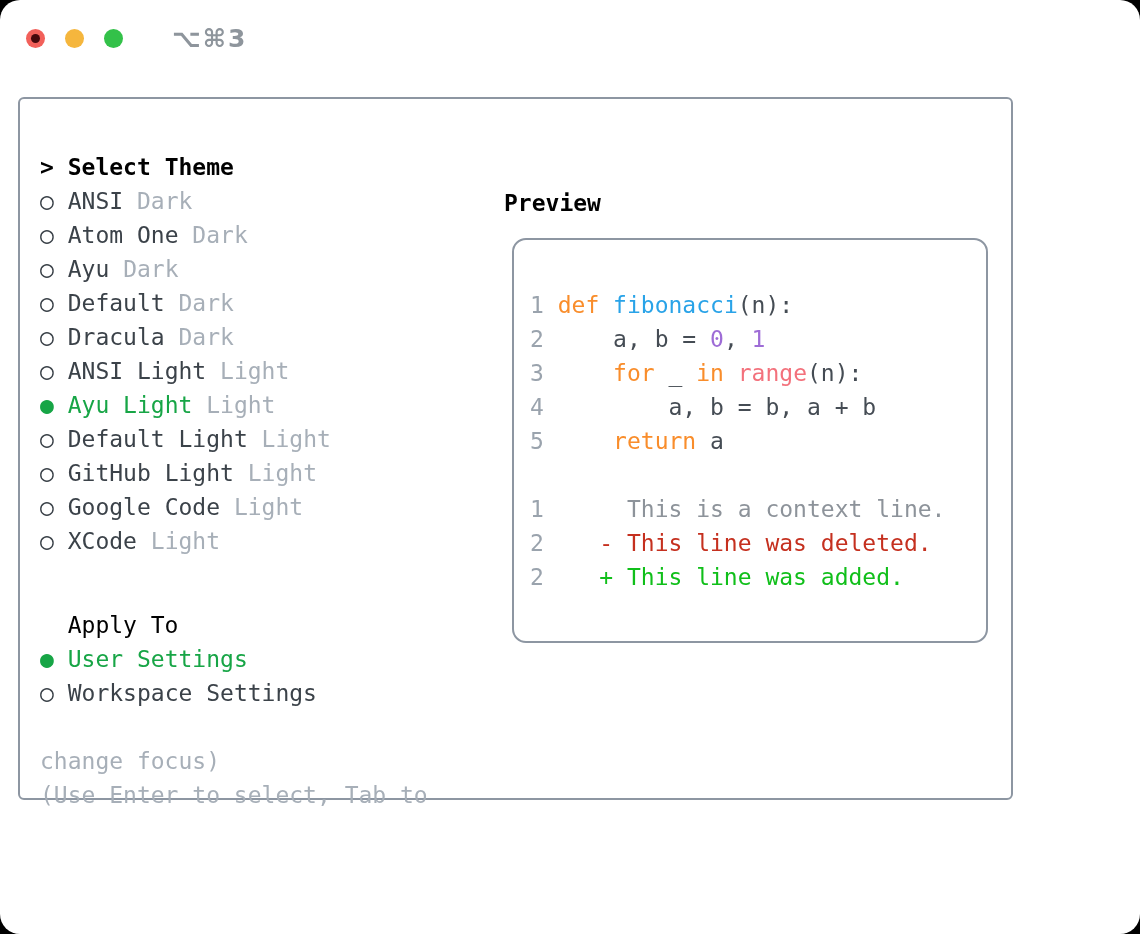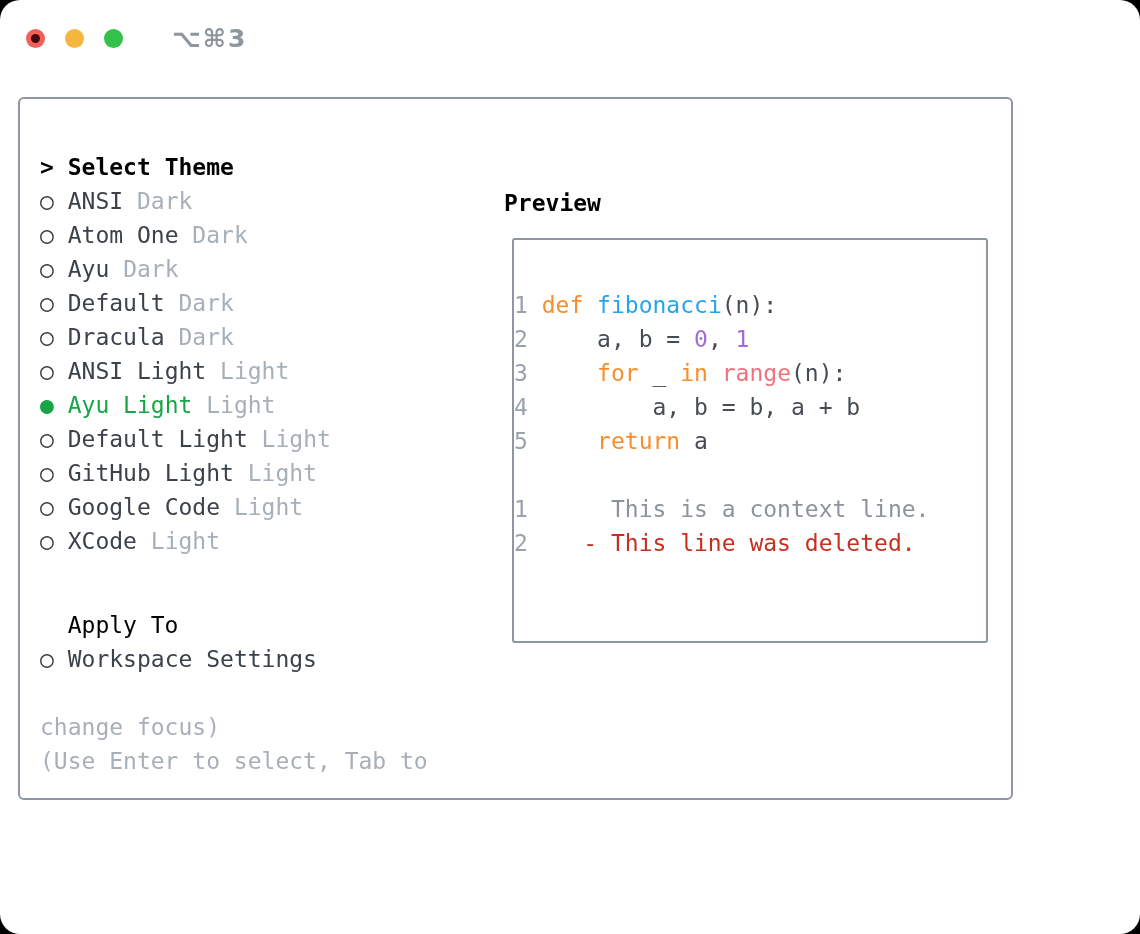--- a/index.html
+++ b/index.html
@@ -54,22 +54,22 @@
   .item .marker { color: var(--text); }
   .item.selected .marker, .item.selected .name { color: var(--select-green); }
   .item .name { color: var(--text); }
   .item .variant { color: var(--muted); }
   .help-line { color: var(--muted); white-space: pre; height: 34px; }
 
   
   .preview-box {
     margin-top: 18px; margin-left: 8px;
     width: 476px; height: 405px;
-    border: 2px solid var(--frame); border-radius: 3px;
-    padding: 48px 16px 0 0;
+    border: 2px solid var(--frame); border-radius: 14px;
+    padding: 48px 16px 0 16px;
     overflow: hidden;
   }
   .lineno { color: var(--lineno); }
   .tok-kw      { color: var(--kw); }
   .tok-fn      { color: var(--fn); }
   .tok-num     { color: var(--num); }
   .tok-builtin { color: var(--builtin); }
   .tok-plain   { color: var(--code-text); }
   .tok-ctx     { color: var(--ctx); }
   .tok-del     { color: var(--del); }
@@ -104,20 +104,21 @@
           <div class="row item"><span class="marker">○</span> <span class="name">ANSI Light</span> <span class="variant">Light</span></div>
           <div class="row item selected"><span class="marker">●</span> <span class="name">Ayu Light</span> <span class="variant">Light</span></div>
           <div class="row item"><span class="marker">○</span> <span class="name">Default Light</span> <span class="variant">Light</span></div>
           <div class="row item"><span class="marker">○</span> <span class="name">GitHub Light</span> <span class="variant">Light</span></div>
           <div class="row item"><span class="marker">○</span> <span class="name">Google Code</span> <span class="variant">Light</span></div>
           <div class="row item"><span class="marker">○</span> <span class="name">XCode</span> <span class="variant">Light</span></div>
         </div>
       <div class="row blank"></div>
       <div class="row apply-header">Apply To</div>
       <div id="apply-list">
+          <div class="row item selected"><span class="marker">●</span> <span class="name">User Settings</span></div>
           <div class="row item"><span class="marker">○</span> <span class="name">Workspace Settings</span></div>
         </div>
       <div class="row blank"></div>
       <div id="help">
           <div class="help-line">change focus)</div>
           <div class="help-line">(Use Enter to select, Tab to</div>
         </div>
     </div>
 
     <div class="right-col">
@@ -125,18 +126,19 @@
       <div class="preview-box">
         <div id="preview-lines">
             <div class="row"><span class="lineno">1 </span><span class="tok-kw">def</span><span class="tok-plain"> </span><span class="tok-fn">fibonacci</span><span class="tok-plain">(n):</span></div>
             <div class="row"><span class="lineno">2 </span><span class="tok-plain">    a, b = </span><span class="tok-num">0</span><span class="tok-plain">, </span><span class="tok-num">1</span></div>
             <div class="row"><span class="lineno">3 </span><span class="tok-plain">    </span><span class="tok-kw">for</span><span class="tok-plain"> _ </span><span class="tok-kw">in</span><span class="tok-plain"> </span><span class="tok-builtin">range</span><span class="tok-plain">(n):</span></div>
             <div class="row"><span class="lineno">4 </span><span class="tok-plain">        a, b = b, a + b</span></div>
             <div class="row"><span class="lineno">5 </span><span class="tok-plain">    </span><span class="tok-kw">return</span><span class="tok-plain"> a</span></div>
             <div class="row"><span class="lineno"></span></div>
             <div class="row"><span class="lineno">1 </span><span class="tok-ctx">     This is a context line.</span></div>
             <div class="row"><span class="lineno">2 </span><span class="tok-del">   - This line was deleted.</span></div>
+            <div class="row"><span class="lineno">2 </span><span class="tok-add">   + This line was added.</span></div>
           </div>
       </div>
     </div>
 
   </div>
 </div>
 
 </body></html>

